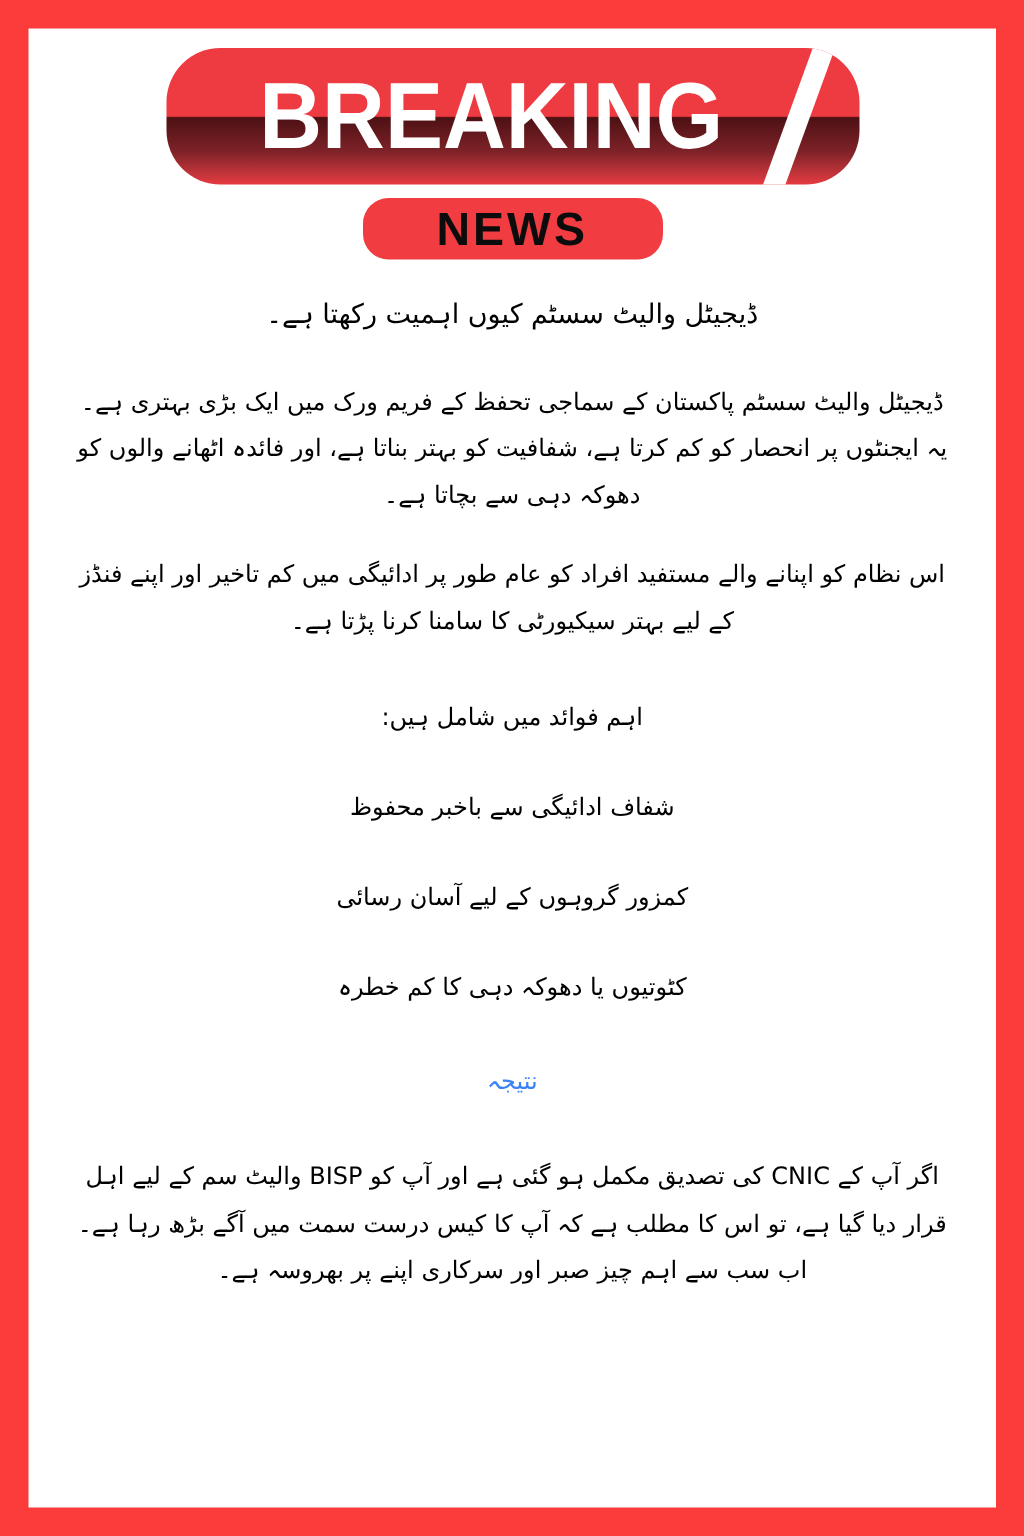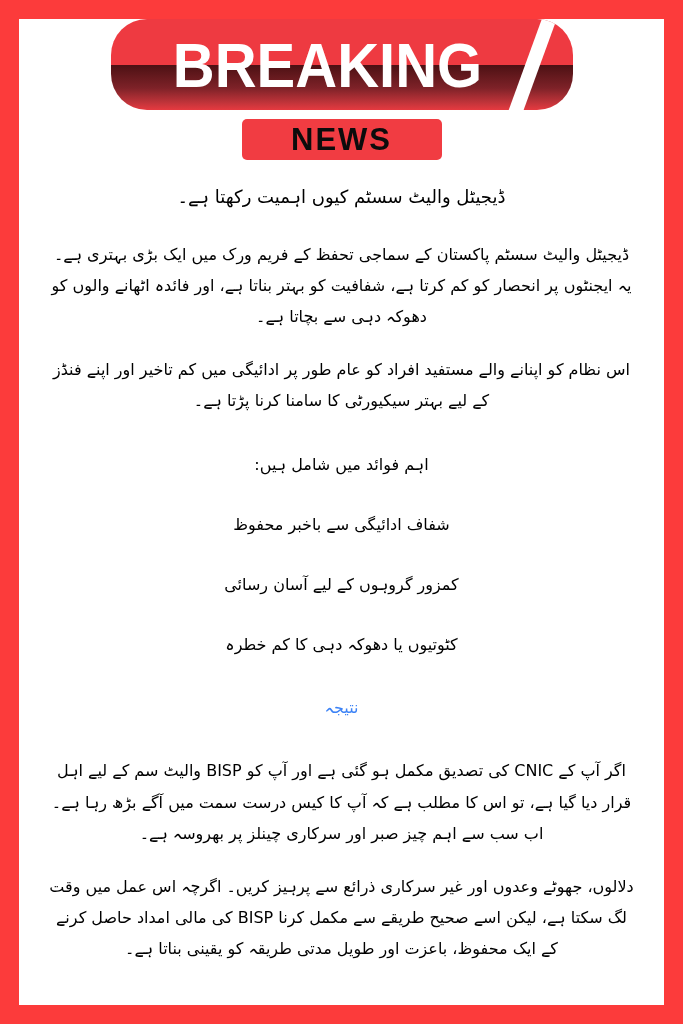--- a/index.html
+++ b/index.html
@@ -14,20 +14,21 @@
     overflow: hidden;
   }
   .content {
     width: 100%;
     height: 100%;
     padding: 0 26px;
   }
 
   
   .logo-wrap {
+    margin-top: 13px;
     text-align: right;
   }
   .breaking-pill {
     position: relative;
     width: 462px;
     height: 91px;
     margin: 0 auto;
     border-radius: 36px;
     background: linear-gradient(to bottom,
       #EE3A41 0%, #EE3A41 50%,
@@ -55,21 +56,21 @@
     width: 14px;
     height: 115px;
     background: #ffffff;
     transform: rotate(20deg);
   }
   .news-badge {
     width: 200px;
     height: 41px;
     margin: 9px auto 0 auto;
     background: #F13C42;
-    border-radius: 5px;
+    border-radius: 17px;
     display: flex;
     align-items: center;
     justify-content: center;
   }
   .news-text {
     font-family: "Liberation Sans", sans-serif;
     font-weight: 800;
     font-size: 31px;
     line-height: 1;
     letter-spacing: 2px;
@@ -135,18 +136,17 @@
     <p class="urdu single-line benefits-heading">اہم فوائد میں شامل ہیں:</p>
 
     <p class="urdu single-line benefit-item">شفاف ادائیگی سے باخبر محفوظ</p>
 
     <p class="urdu single-line benefit-item">کمزور گروہوں کے لیے آسان رسائی</p>
 
     <p class="urdu single-line benefit-item">کٹوتیوں یا دھوکہ دہی کا کم خطرہ</p>
 
     <p class="urdu single-line conclusion-heading">نتیجہ</p>
 
-    <p class="urdu para para-conclusion-1">اگر آپ کے CNIC کی تصدیق مکمل ہو گئی ہے اور آپ کو BISP والیٹ سم کے لیے اہل قرار دیا گیا ہے، تو اس کا مطلب ہے کہ آپ کا کیس درست سمت میں آگے بڑھ رہا ہے۔ اب سب سے اہم چیز صبر اور سرکاری چینلز پر بھروسہ ہے۔</p>
+    <p class="urdu para para-conclusion-1">اگر آپ کے CNIC کی تصدیق مکمل ہو گئی ہے اور آپ کو BISP والیٹ سم کے لیے اہل قرار دیا گیا ہے، تو اس کا مطلب ہے کہ آپ کا کیس درست سمت میں آگے بڑھ رہا ہے۔ اب سب سے اہم چیز صبر اور سرکاری اپنے پر بھروسہ ہے۔</p>
 
-    <p class="urdu para para-conclusion-2">دلالوں، جھوٹے وعدوں اور غیر سرکاری ذرائع سے پرہیز کریں۔ اگرچہ اس عمل میں وقت لگ سکتا ہے، لیکن اسے صحیح طریقے سے مکمل کرنا BISP کی مالی امداد حاصل کرنے کے ایک محفوظ، باعزت اور طویل مدتی طریقہ کو یقینی بناتا ہے۔</p>
 
   </div>
 </div>
 
 </body></html>

